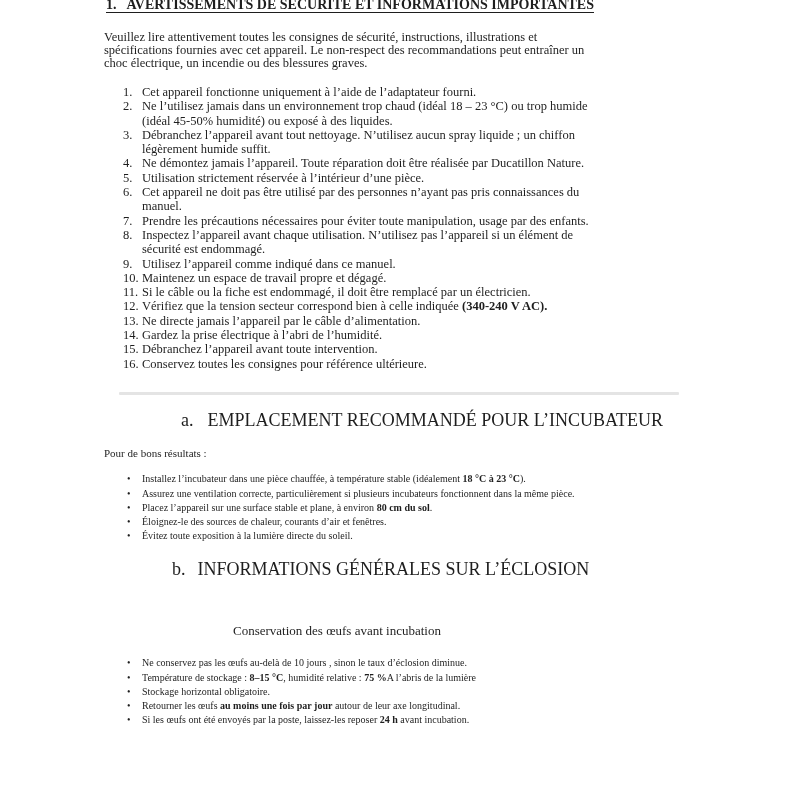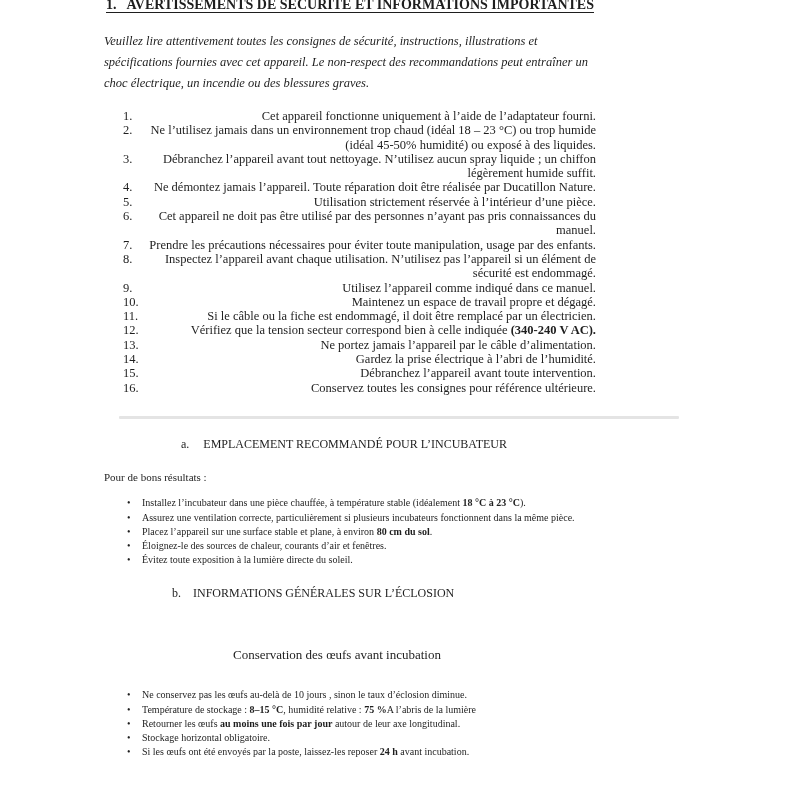--- a/index.html
+++ b/index.html
@@ -33,51 +33,49 @@
     font-weight: bold;
     font-size: 14px;
     white-space: nowrap;
   }
   .title-inner .num {
     margin-right: 10px;
   }
   .intro {
     margin: 18px 0 15px 0;
     font-size: 12.5px;
-    line-height: 21px;
-    font-style: italic;
+    line-height: 13px;
   }
   ol.numlist {
     counter-reset: n;
     list-style: none;
     margin: 15px 0 0 0;
     padding: 0 0 0 38px;
     font-size: 12.5px;
     line-height: 14.3px;
   }
   ol.numlist li {
     counter-increment: n;
     position: relative;
-    text-align: right;
   }
   ol.numlist li::before {
     content: counter(n) ".";
     position: absolute;
     left: -19px;
   }
   .divider {
     margin: 21px 0 0 15px;
     width: 560px;
     height: 3px;
     background: #e4e4e4;
     border-radius: 1px;
   }
   .subheading {
     margin-top: 17px;
-    font-size: 12px;
+    font-size: 18px;
     line-height: 16px;
     white-space: nowrap;
   }
   .subheading.a { margin-left: 77px; }
   .subheading.b { margin-left: 68px; }
   .subheading .letter-a { margin-right: 14px; }
   .subheading .letter-b { margin-right: 12px; }
   .lead {
     margin: 18px 0 0 0;
     font-size: 11px;
@@ -92,21 +90,21 @@
   }
   ul.bullets li {
     position: relative;
   }
   ul.bullets li::before {
     content: "\2022";
     position: absolute;
     left: -15px;
   }
   ul.bullets.last {
-    margin-top: 26px;
+    margin-top: 18px;
     font-family: Liberation Serif, serif;
   }
   .subtitle {
     margin: 47px 0 0 129px;
     font-size: 13px;
     line-height: 14.5px;
   }
   .bold { font-weight: bold; }
 </style>
 </head>
@@ -128,21 +126,21 @@
       <li><span class="">Débranchez l’appareil avant tout nettoyage. N’utilisez aucun spray liquide ; un chiffon légèrement humide suffit.</span></li>
       <li><span class="">Ne démontez jamais l’appareil. Toute réparation doit être réalisée par Ducatillon Nature.</span></li>
       <li><span class="">Utilisation strictement réservée à l’intérieur d’une pièce.</span></li>
       <li><span class="">Cet appareil ne doit pas être utilisé par des personnes n’ayant pas pris connaissances du manuel.</span></li>
       <li><span class="">Prendre les précautions nécessaires pour éviter toute manipulation, usage par des enfants.</span></li>
       <li><span class="">Inspectez l’appareil avant chaque utilisation. N’utilisez pas l’appareil si un élément de sécurité est endommagé.</span></li>
       <li><span class="">Utilisez l’appareil comme indiqué dans ce manuel.</span></li>
       <li><span class="">Maintenez un espace de travail propre et dégagé.</span></li>
       <li><span class="">Si le câble ou la fiche est endommagé, il doit être remplacé par un électricien.</span></li>
       <li><span class="">Vérifiez que la tension secteur correspond bien à celle indiquée </span><span class="bold">(340-240 V AC).</span></li>
-      <li><span class="">Ne portez jamais l’appareil par le câble d’alimentation.</span></li>
+      <li><span class="">Ne directe jamais l’appareil par le câble d’alimentation.</span></li>
       <li><span class="">Gardez la prise électrique à l’abri de l’humidité.</span></li>
       <li><span class="">Débranchez l’appareil avant toute intervention.</span></li>
       <li><span class="">Conservez toutes les consignes pour référence ultérieure.</span></li>
     </ol>
 
   <div class="divider"></div>
 
   <div class="subheading a">
     <span class="letter-a">a.</span><span>EMPLACEMENT RECOMMANDÉ POUR L’INCUBATEUR</span>
   </div>
@@ -159,18 +157,18 @@
 
   <div class="subheading b">
     <span class="letter-b">b.</span><span>INFORMATIONS GÉNÉRALES SUR L’ÉCLOSION</span>
   </div>
 
   <div class="subtitle">Conservation des œufs avant incubation</div>
 
   <ul class="bullets last">
       <li><span class="">Ne conservez pas les œufs au-delà de 10 jours , sinon le taux d’éclosion diminue.</span></li>
       <li><span class="">Température de stockage : </span><span class="bold">8–15 °C</span><span class="">, humidité relative : </span><span class="bold">75 %</span><span class="">A l’abris de la lumière</span></li>
+      <li><span class="">Stockage horizontal obligatoire.</span></li>
       <li><span class="">Retourner les œufs </span><span class="bold">au moins une fois par jour</span><span class=""> autour de leur axe longitudinal.</span></li>
-      <li><span class="">Stockage horizontal obligatoire.</span></li>
       <li><span class="">Si les œufs ont été envoyés par la poste, laissez-les reposer </span><span class="bold">24 h</span><span class=""> avant incubation.</span></li>
     </ul>
 
 </div>
 
 </body></html>

